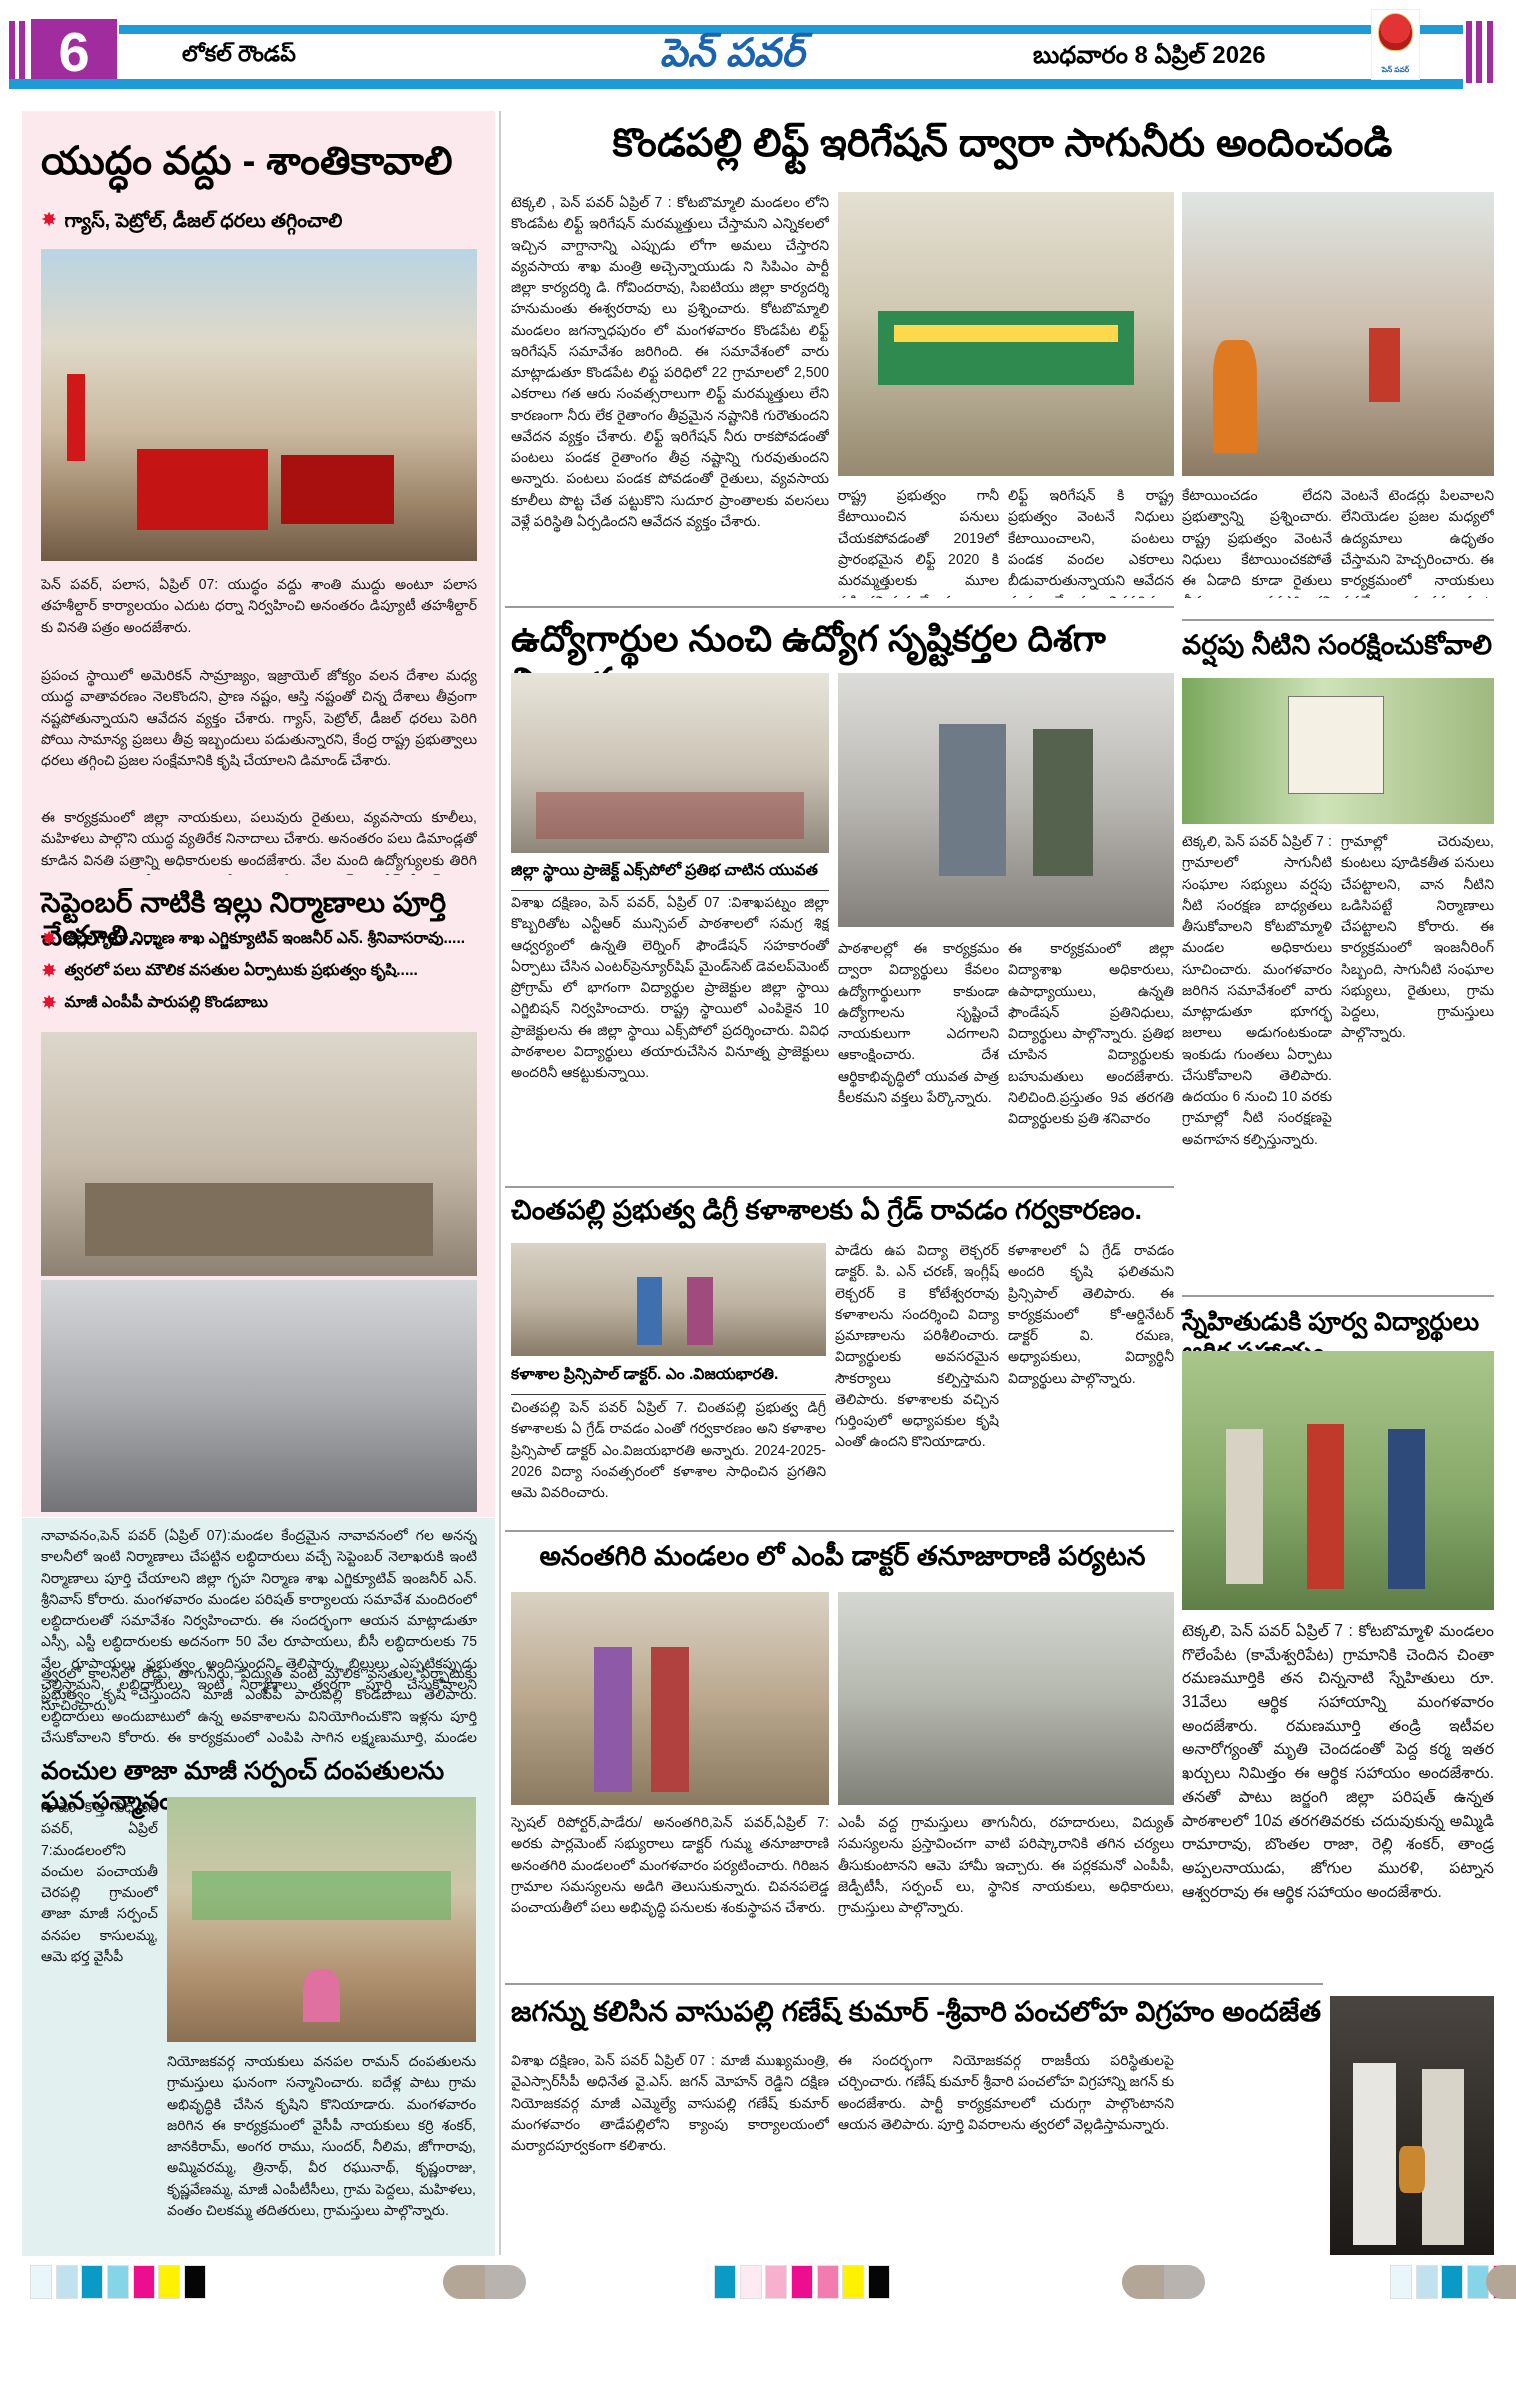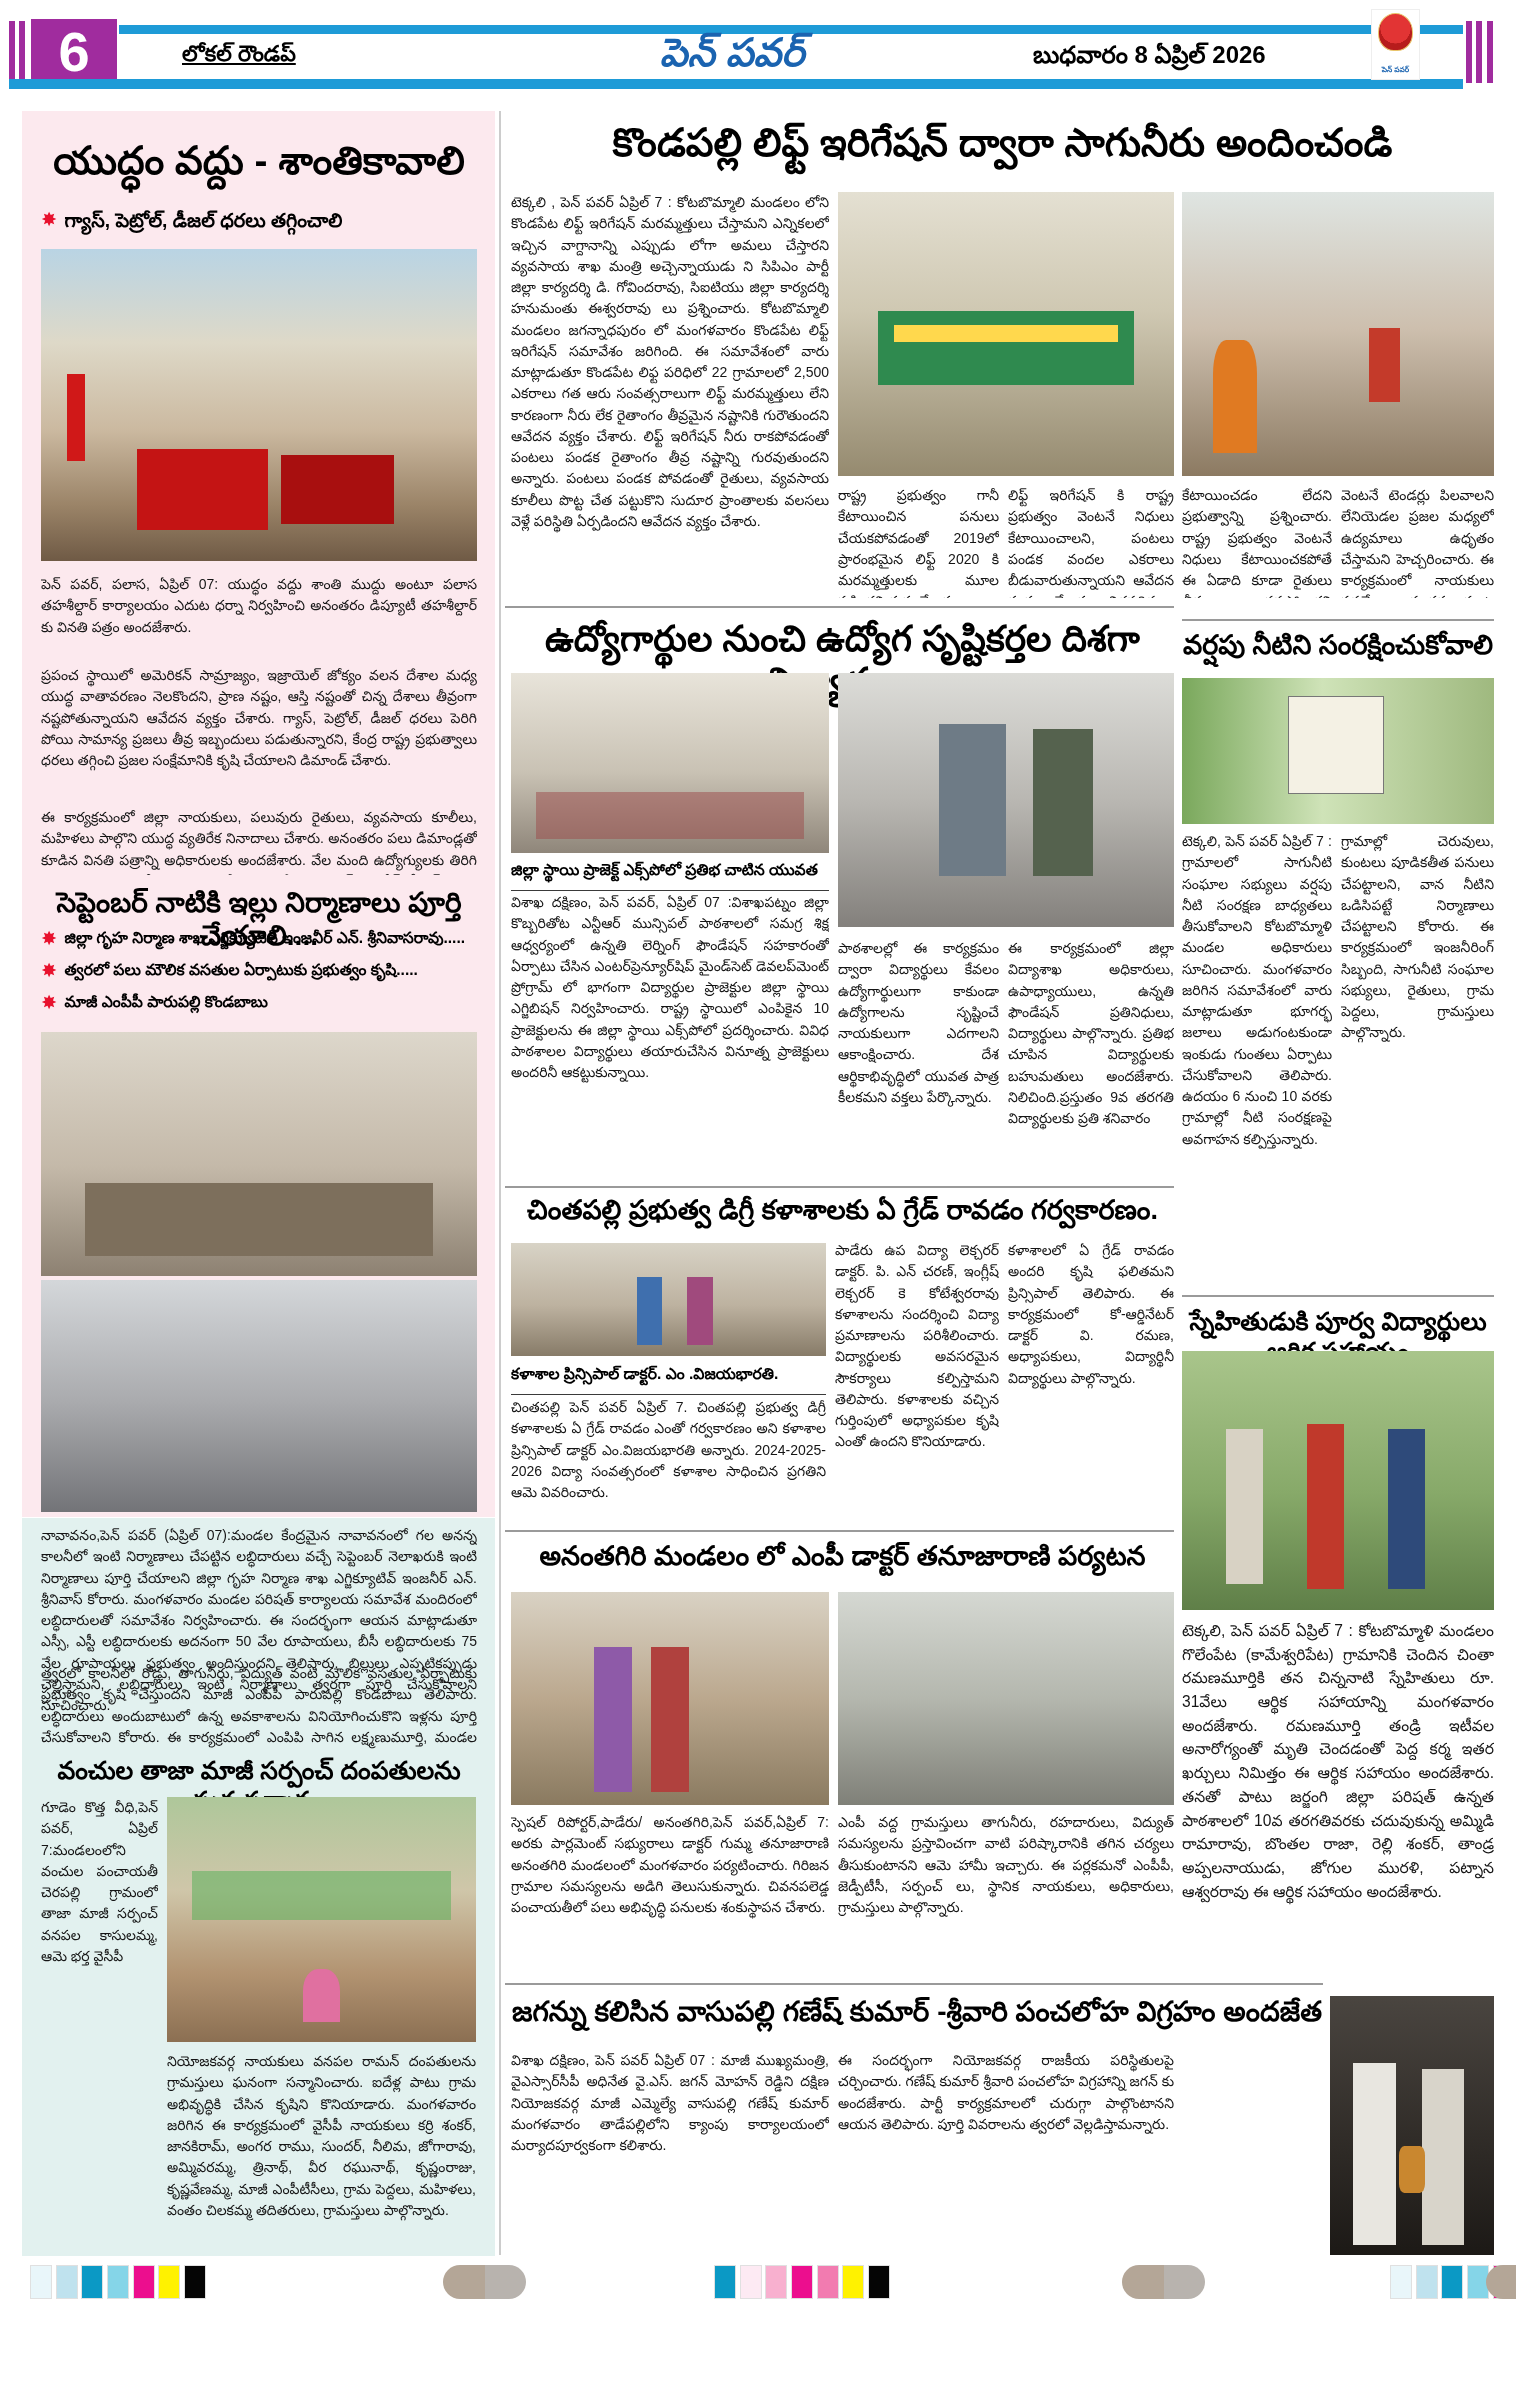--- a/index.html
+++ b/index.html
@@ -1,19 +1,19 @@
 <!DOCTYPE html>
 <html style="font-size:12px"><head>
 <meta charset="utf-8">
 <style>
   html,body{margin:0;padding:0;background:#ffffff;}
   .page{position:relative;width:1516px;height:2401px;background:#ffffff;overflow:hidden;
         font-family:"Liberation Sans","DejaVu Sans",sans-serif;color:#111;}
   .abs{position:absolute;}
-  .hl{font-weight:bold;color:#000;line-height:1.18;text-align:center;}
+  .hl{font-weight:bold;color:#000;line-height:1.18;}
   .body{font-size:14px;line-height:1.52;text-align:justify;color:#151515;overflow:hidden;}
   .cap{font-weight:bold;font-size:15.6px;color:#000;border-bottom:1.5px solid #3a3a3a;padding-bottom:7px;overflow:hidden;white-space:nowrap;}
   .bullet-row{display:flex;align-items:flex-start;gap:7.4px;font-weight:bold;color:#000;overflow:hidden;}
   .star{color:#e8112d;font-size:19.3px;line-height:1;flex:0 0 auto;}
   .vline{width:1.5px;background:#cccccc;}
   .hline{height:2.2px;background:#9a9a9a;}
   .ph{overflow:hidden;}
   .pinkbg{background:#fce9ee;}
   .mintbg{background:#e2f1ef;}
   .capsule{height:34px;width:83px;border-radius:17px;background:linear-gradient(90deg,#b4a697 0 50%,#b8b3ae 50% 100%);}
@@ -28,21 +28,21 @@
 </style>
 </head>
 <body>
 
 <div class="page">
 
   <div class="abs stripes" style="left:9px;top:21px;width:19.3px;height:62px;"></div>
   <div class="abs pagenum" style="left:31px;top:19.3px;width:86px;height:65px;font-size:56px;">6</div>
   <div class="abs" style="left:119px;top:24.5px;width:1344px;height:9.7px;background:#1e9bd7;"></div>
   <div class="abs" style="left:9px;top:79px;width:1454px;height:10.4px;background:#1e9bd7;"></div>
-  <div class="abs" style="left:182px;top:41px;font-size:22px;font-weight:bold;color:#000;text-decoration:underline;">లోకల్ రౌండప్</div>
+  <div class="abs" style="left:182px;top:41px;font-size:22px;font-weight:bold;color:#000;">లోకల్ రౌండప్</div>
   <div class="abs masthead" style="left:587px;top:31px;width:290px;font-size:39px;text-align:center;">పెన్ పవర్</div>
   <div class="abs" style="left:1033px;top:41px;width:297px;font-size:24px;font-weight:bold;color:#000;">బుధవారం 8 ఏప్రిల్ 2026</div>
   <div class="abs logo" style="left:1371px;top:9px;width:49px;height:71px;">
     <div class="emblem"></div>
     <div class="lgtxt">పెన్ పవర్</div>
   </div>
   <div class="abs stripes" style="left:1466px;top:21px;width:30px;height:62px;"></div>
 
   <div class="abs pinkbg" style="left:22px;top:111px;width:473px;height:1406px;"></div>
   <div class="abs mintbg" style="left:22px;top:1518px;width:473px;height:738px;"></div>

